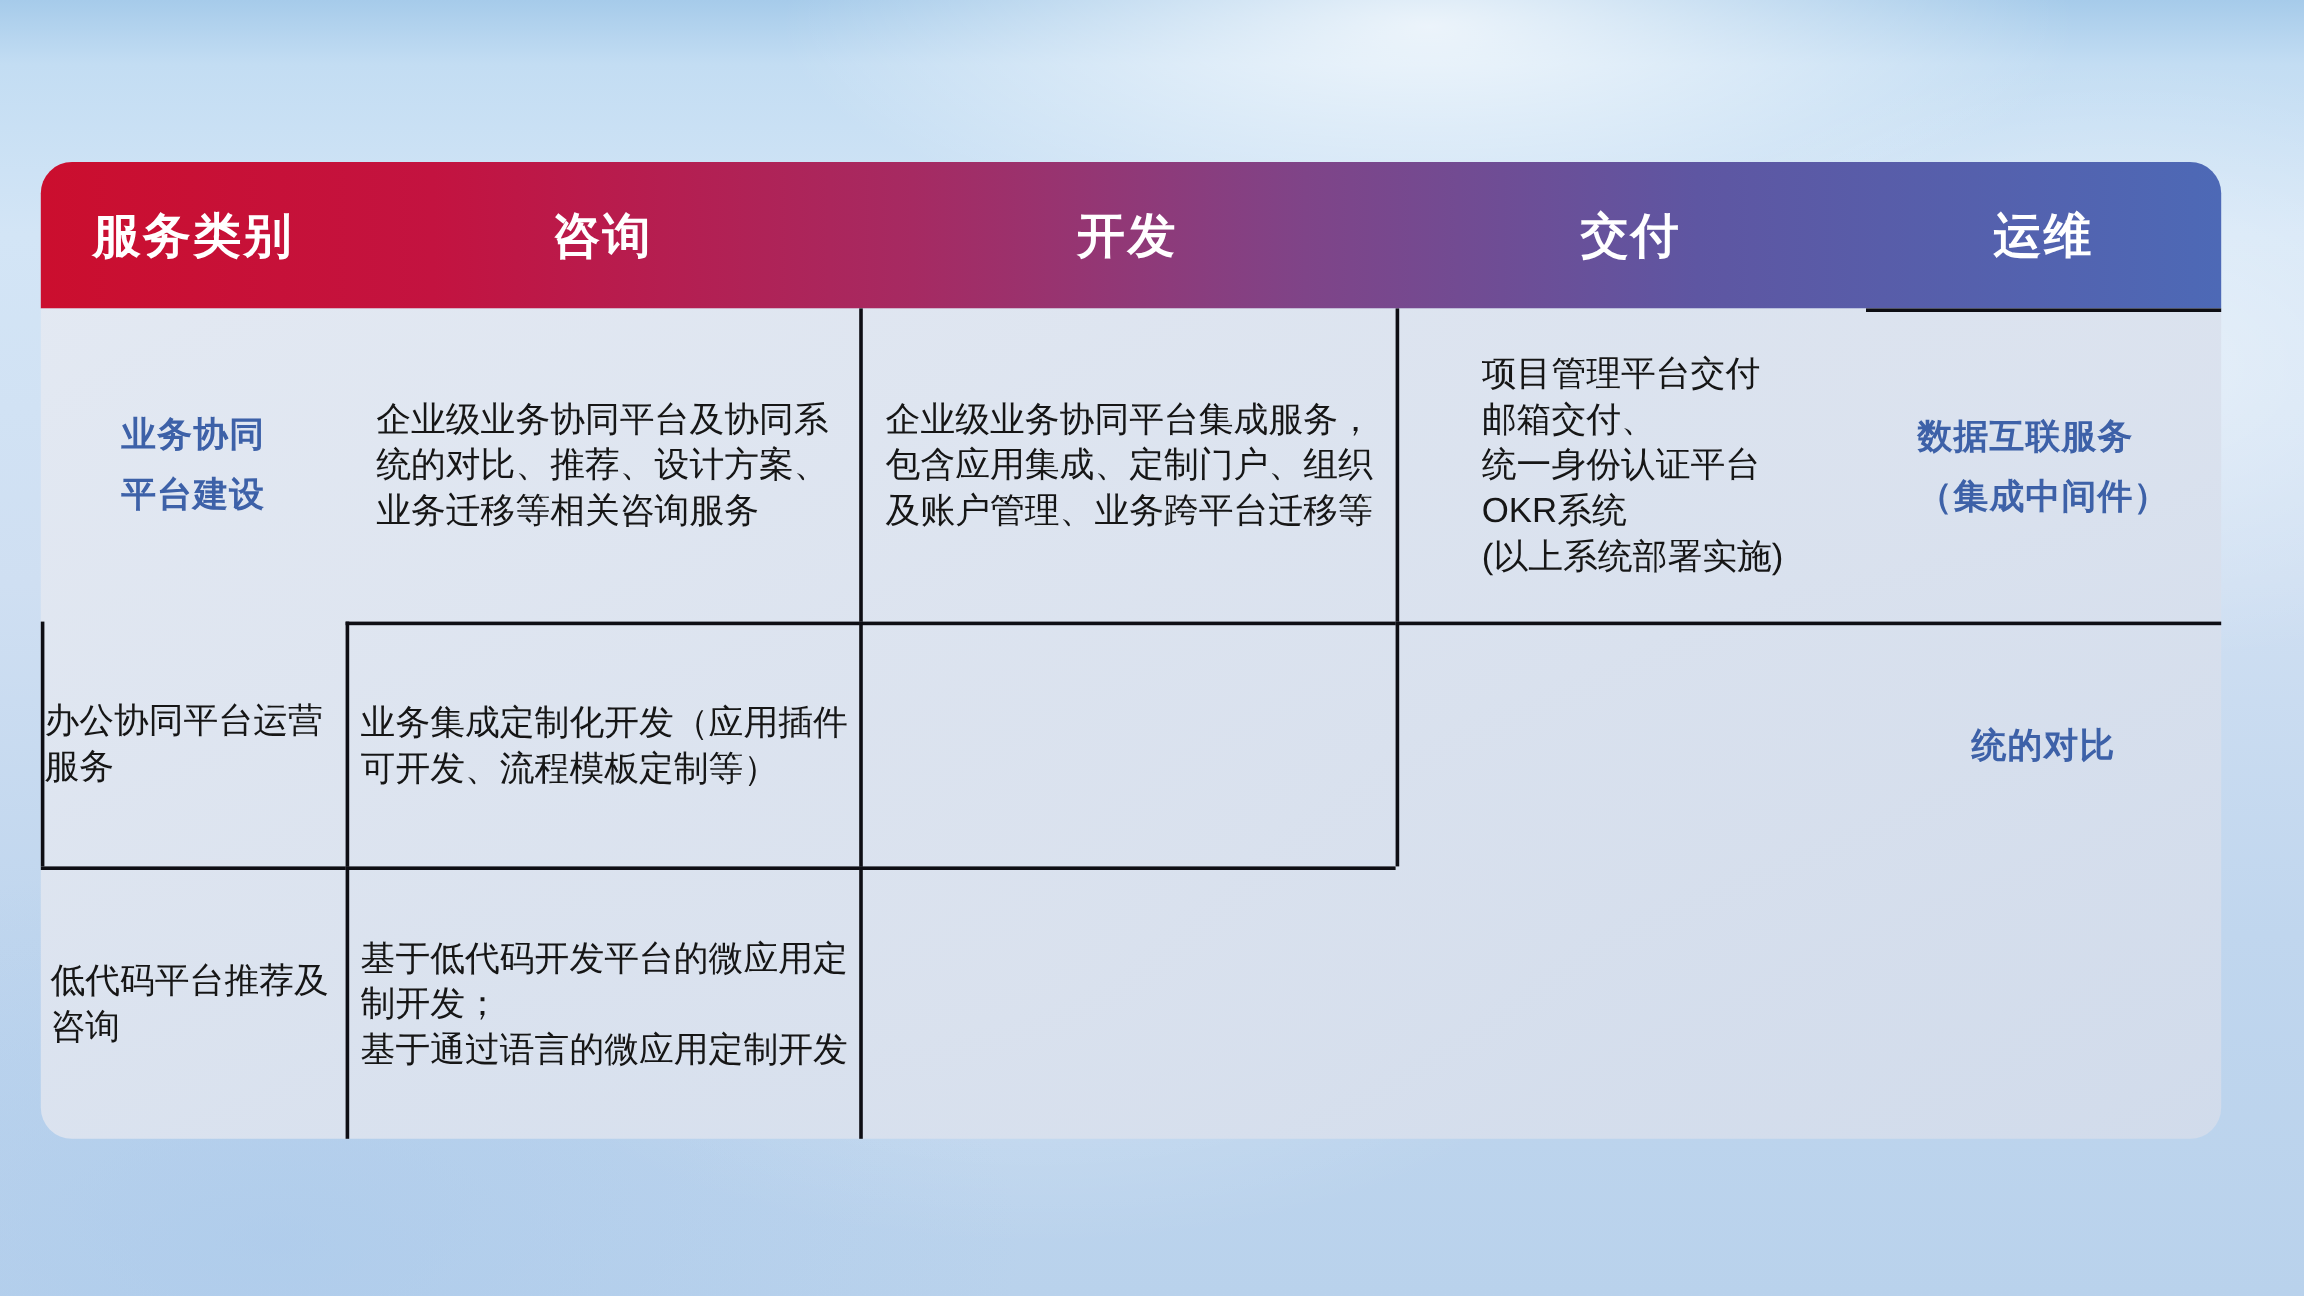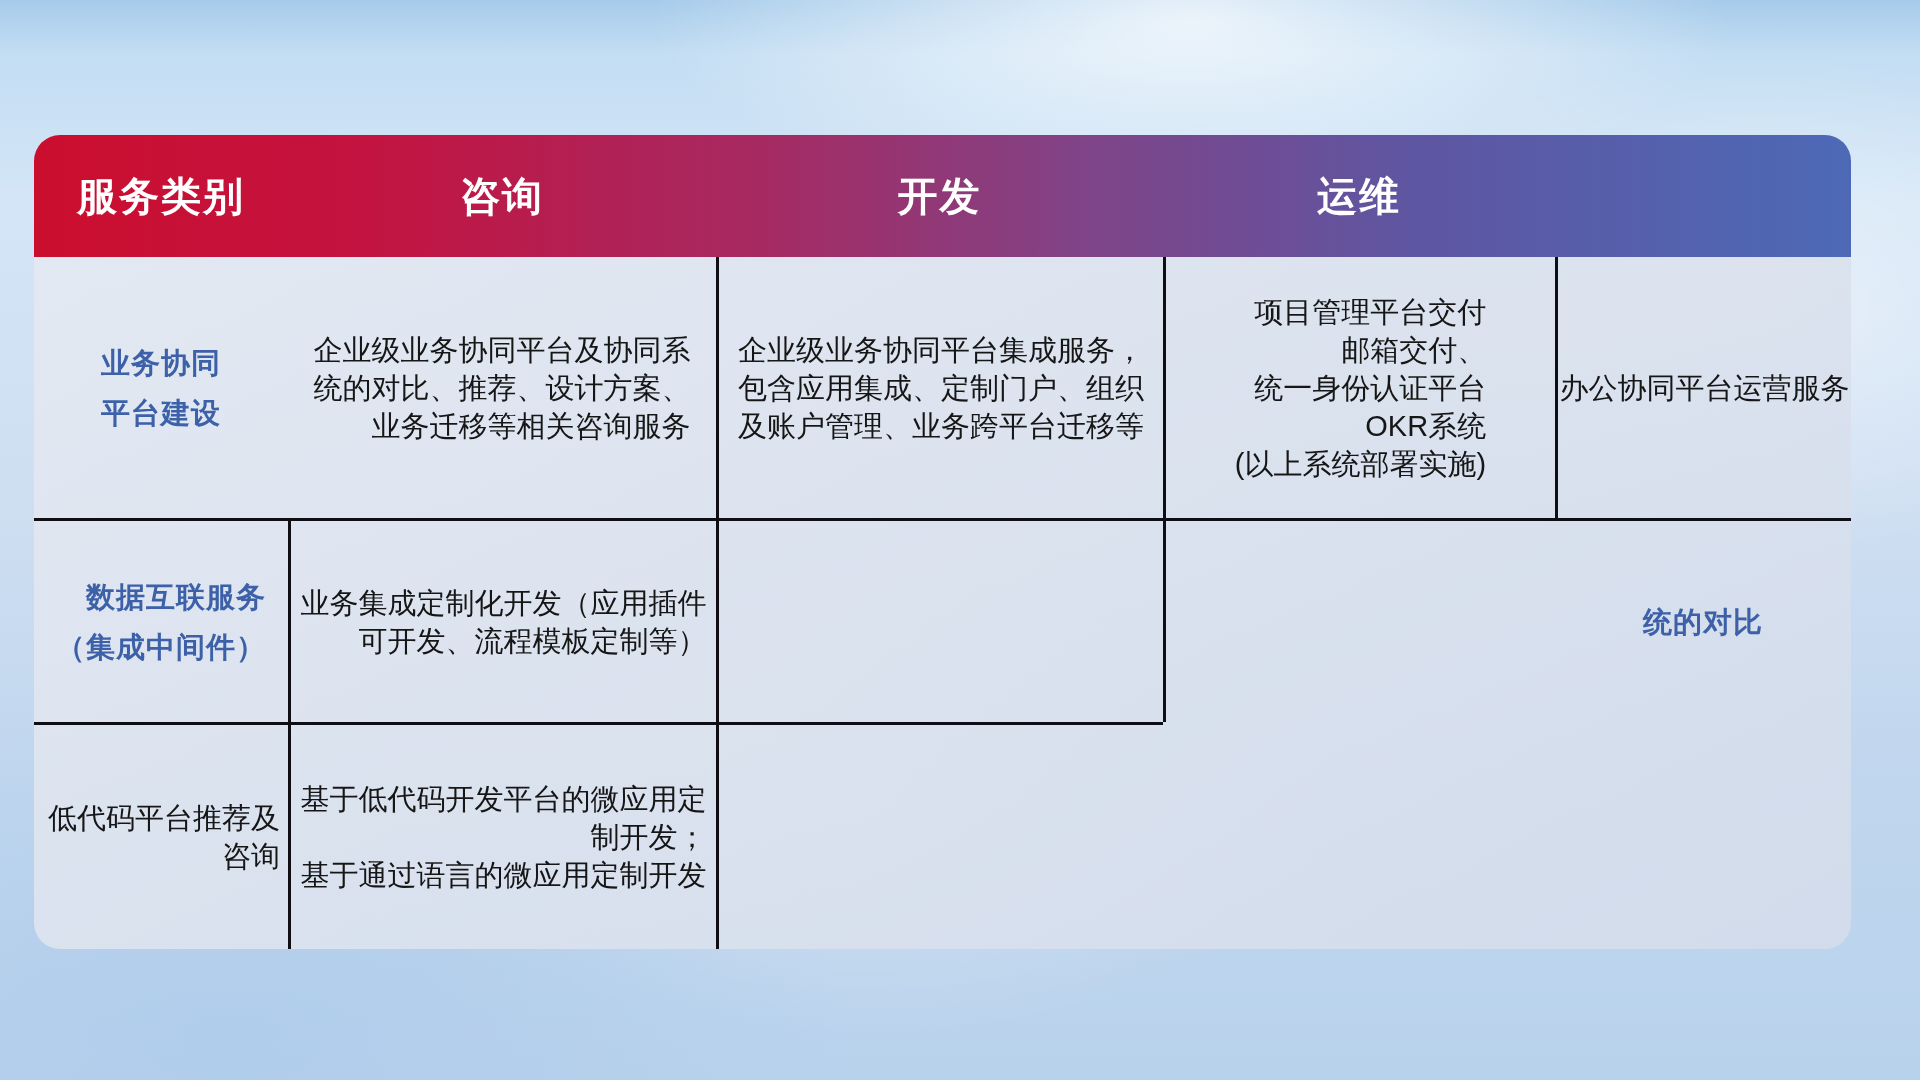--- a/index.html
+++ b/index.html
@@ -33,21 +33,21 @@
   }
   .tbody{
     display:grid;
     grid-template-columns:254px 428px 447px 392px 296px;
     grid-template-rows:261px 204px 227px;
     background:linear-gradient(150deg,rgba(228,233,242,0.92) 0%,rgba(219,226,238,0.92) 55%,rgba(211,220,235,0.92) 100%);
     border-radius:0 0 26px 26px;
   }
   .td{
     display:flex;align-items:center;justify-content:center;
-    text-align:right;white-space:pre-line;
+    text-align:left;white-space:pre-line;
     font-size:29px;line-height:38px;color:#161616;
     padding:0 8px;box-sizing:border-box;
   }
   .td.cat{
     color:#3d61a8;font-weight:bold;
     font-size:29px;line-height:50px;letter-spacing:1px;
     padding:0 2px;
   }
   .td.ops{padding:0;}
   .bl{border-left:3px solid #0e0e14;}
@@ -56,42 +56,43 @@
 </head>
 <body>
 
 <div class="page">
   <div class="table-wrap">
 
     <div class="thead">
       <div class="th">服务类别</div>
       <div class="th">咨询</div>
       <div class="th">开发</div>
+      <div class="th">交付</div>
       <div class="th">运维</div>
     </div>
 
     <div class="tbody">
 
       <div class="td cat">业务协同
 平台建设</div>
       <div class="td">企业级业务协同平台及协同系
 统的对比、推荐、设计方案、
 业务迁移等相关咨询服务</div>
       <div class="td bl">企业级业务协同平台集成服务，
 包含应用集成、定制门户、组织
 及账户管理、业务跨平台迁移等</div>
       <div class="td bl">项目管理平台交付
 邮箱交付、
 统一身份认证平台
 OKR系统
 (以上系统部署实施)</div>
-      <div class="td bl ops">办公协同平台运营服务</div>
-
       <div class="td cat bt">数据互联服务
 （集成中间件）</div>
+
+      <div class="td bl ops">办公协同平台运营服务</div>
       <div class="td bl bt">业务集成定制化开发（应用插件
 可开发、流程模板定制等）</div>
       <div class="td bl bt"></div>
       <div class="td bl bt ops"></div>
 
       <div class="td cat bt">统的对比</div>
       <div class="td bt">低代码平台推荐及咨询</div>
       <div class="td bl bt">基于低代码开发平台的微应用定
 制开发；
 基于通过语言的微应用定制开发</div>

